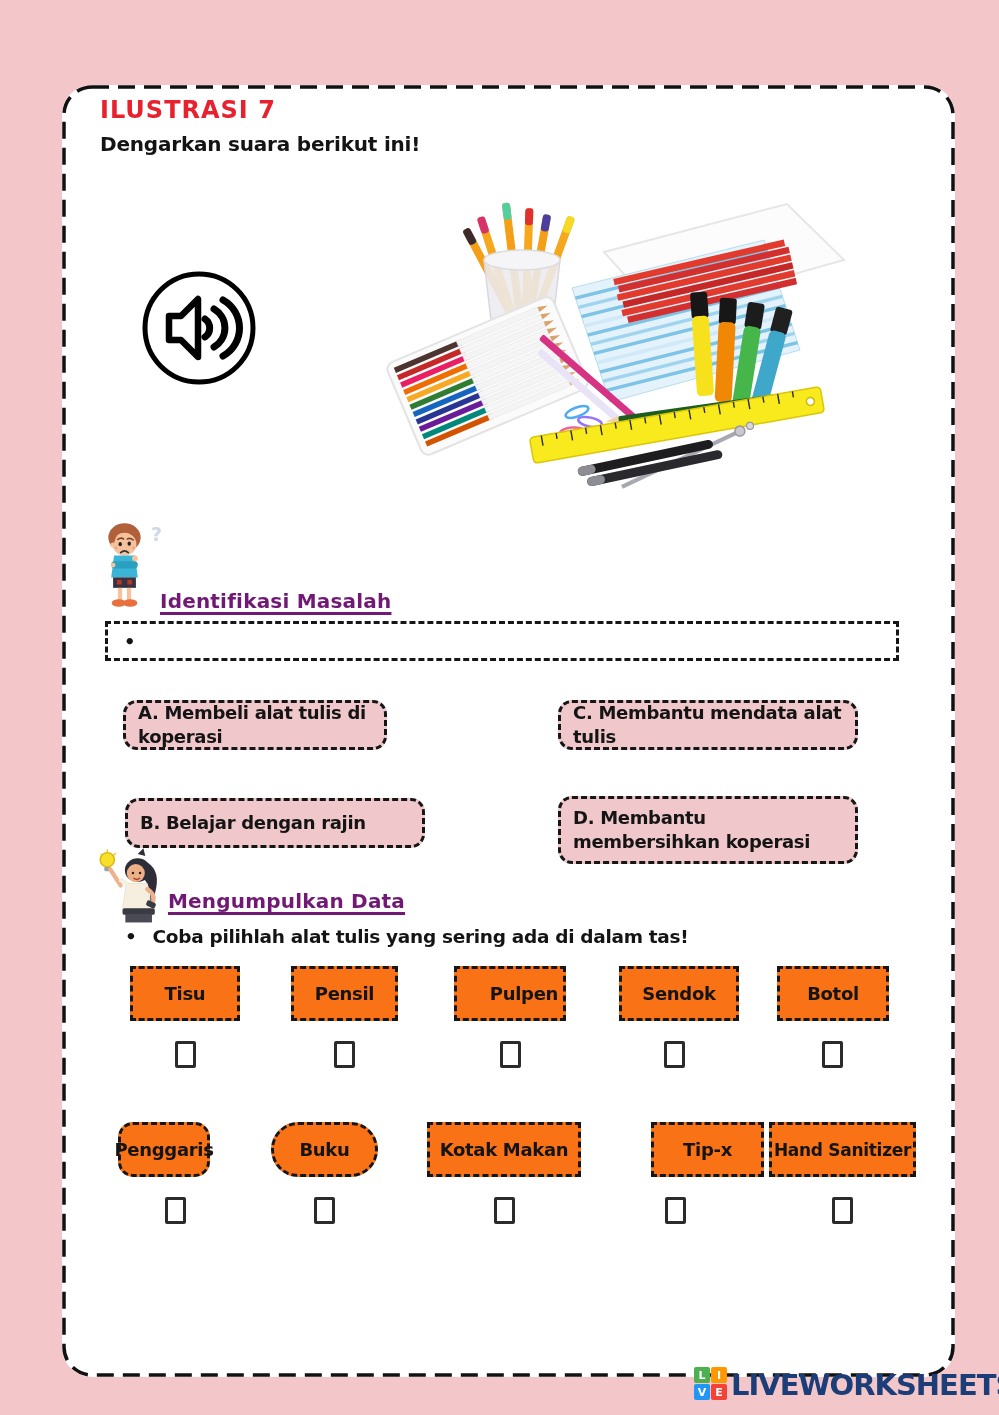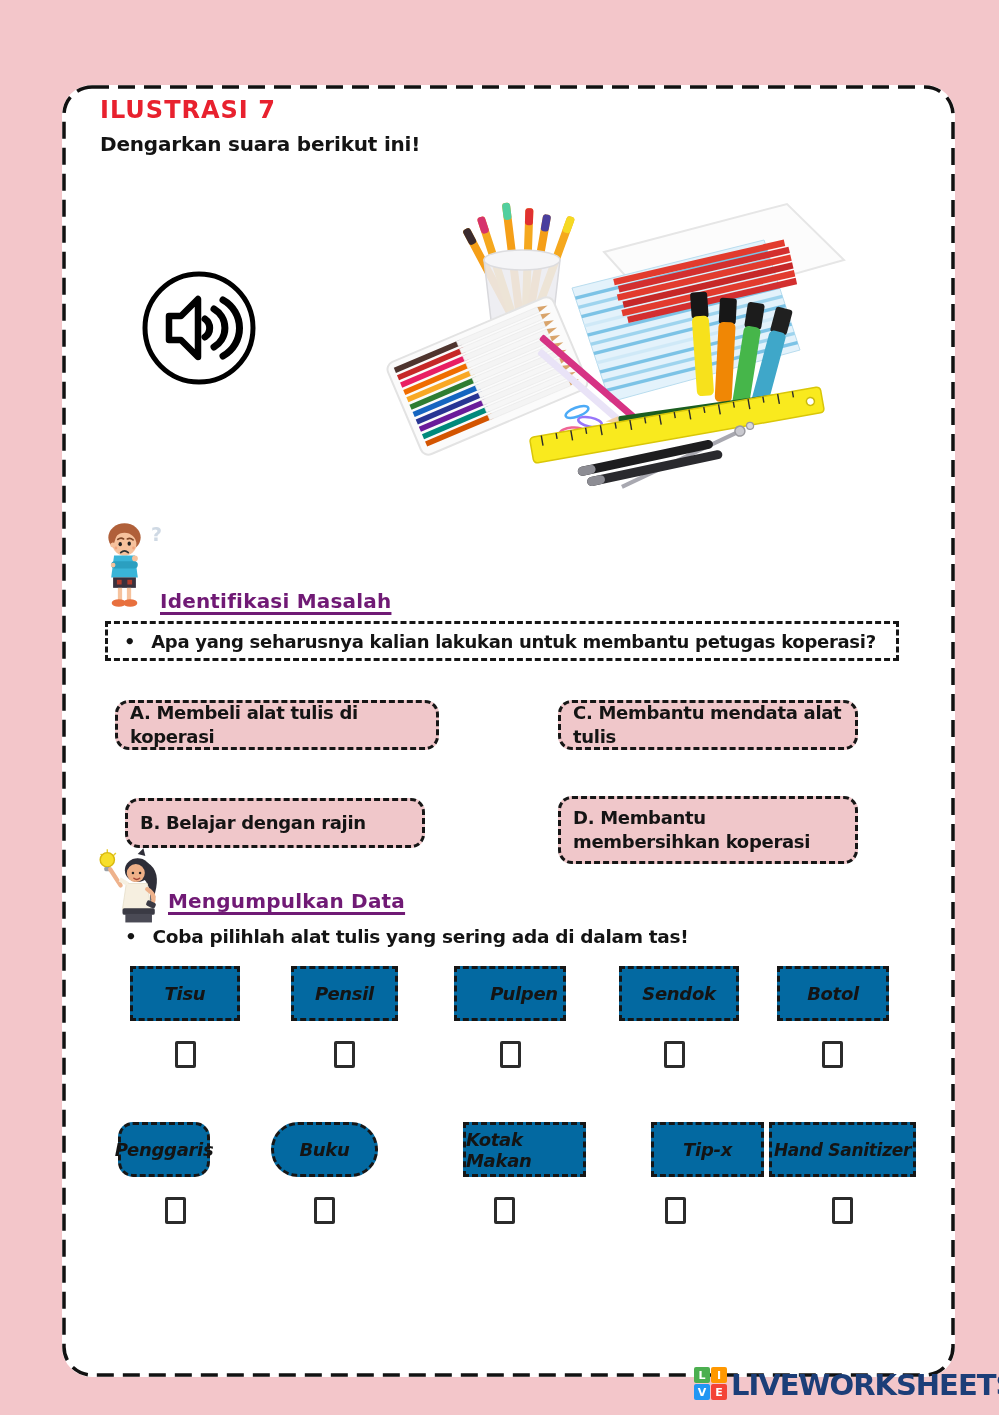--- a/index.html
+++ b/index.html
@@ -48,28 +48,28 @@
   .instr{
     position:absolute;left:125px;top:926px;display:flex;gap:16px;
     font-weight:700;font-size:18.5px;color:#141414;letter-spacing:-0.3px;
   }
   .opt{
     position:absolute;background:#f0c7ca;border:3px dashed #161616;border-radius:14px;
     display:flex;align-items:center;padding:4px 12px;box-sizing:border-box;
     font-weight:700;font-size:18px;color:#141414;line-height:1.35;
     letter-spacing:-0.3px;cursor:pointer;
   }
-  .opt-a{ left:115px;top:700px;width:324px;height:50px; }
+  .opt-a{ left:123px;top:700px;width:264px;height:50px; }
   .opt-c{ left:558px;top:700px;width:300px;height:50px; }
   .opt-b{ left:125px;top:798px;width:300px;height:50px; }
   .opt-d{ left:558px;top:796px;width:300px;height:68px; }
   .itembox{
-    position:absolute;background:#0369a1;border:3px dashed #161616;box-sizing:border-box;
+    position:absolute;background:#f97316;border:3px dashed #161616;box-sizing:border-box;
     display:flex;align-items:center;justify-content:center;
-    font-weight:700;font-size:18px;color:#141414;letter-spacing:-0.3px;height:55px;font-style:italic;
+    font-weight:700;font-size:18px;color:#141414;letter-spacing:-0.3px;height:55px;
   }
   .chk{
     position:absolute;width:21px;height:27px;border:3px solid #2b2b2b;background:#fff;
     box-sizing:border-box;border-radius:2px;cursor:pointer;
   }
   .tiles{
     position:absolute;left:694px;top:1367px;
     display:grid;grid-template-columns:16px 16px;grid-template-rows:16px 16px;gap:1px;
   }
   .tile{
@@ -302,21 +302,20 @@
   <rect x="23" y="73" width="4.5" height="13" fill="#f6c29d"></rect>
   <rect x="32.5" y="73" width="4.5" height="13" fill="#f6c29d"></rect>
   <ellipse cx="24" cy="89" rx="7.5" ry="4" fill="#e8703e"></ellipse>
   <ellipse cx="36" cy="89" rx="7.5" ry="4" fill="#e8703e"></ellipse>
 </svg>
 
 <div class="h-section h-ident">Identifikasi Masalah</div>
 
 <div class="qbox">
   <span>•</span>
-  <span>Apa yang seharusnya kalian lakukan untuk membantu petugas koperasi?</span>
 </div>
 
 <div class="opt opt-a">A. Membeli alat tulis di koperasi</div>
 <div class="opt opt-c">C. Membantu mendata alat tulis</div>
 <div class="opt opt-b">B. Belajar dengan rajin</div>
 <div class="opt opt-d">D. Membantu membersihkan koperasi</div>
 
 <svg class="girl" viewBox="0 0 80 92">
   <g>
     <line x1="7" y1="5" x2="10" y2="8" stroke="#e7cb28" stroke-width="1.5"></line>
@@ -356,21 +355,21 @@
 <div class="itembox" style="left:777px;top:966px;width:112px;">Botol</div>
 
 <div class="chk" style="left:175px;top:1041px;"></div>
 <div class="chk" style="left:334px;top:1041px;"></div>
 <div class="chk" style="left:500px;top:1041px;"></div>
 <div class="chk" style="left:664px;top:1041px;"></div>
 <div class="chk" style="left:822px;top:1041px;"></div>
 
 <div class="itembox" style="left:118px;top:1122px;width:92px;border-radius:15px;">Penggaris</div>
 <div class="itembox" style="left:271px;top:1122px;width:107px;border-radius:27px;">Buku</div>
-<div class="itembox" style="left:427px;top:1122px;width:123px;margin-left:36px;">Kotak Makan</div>
+<div class="itembox" style="left:427px;top:1122px;width:154px;">Kotak Makan</div>
 <div class="itembox" style="left:619px;top:1122px;width:113px;margin-left:32px;">Tip-x</div>
 <div class="itembox" style="left:769px;top:1122px;width:147px;font-size:17px;">Hand Sanitizer</div>
 
 <div class="chk" style="left:165px;top:1197px;"></div>
 <div class="chk" style="left:314px;top:1197px;"></div>
 <div class="chk" style="left:494px;top:1197px;"></div>
 <div class="chk" style="left:665px;top:1197px;"></div>
 <div class="chk" style="left:832px;top:1197px;"></div>
 
 <div class="tiles">

